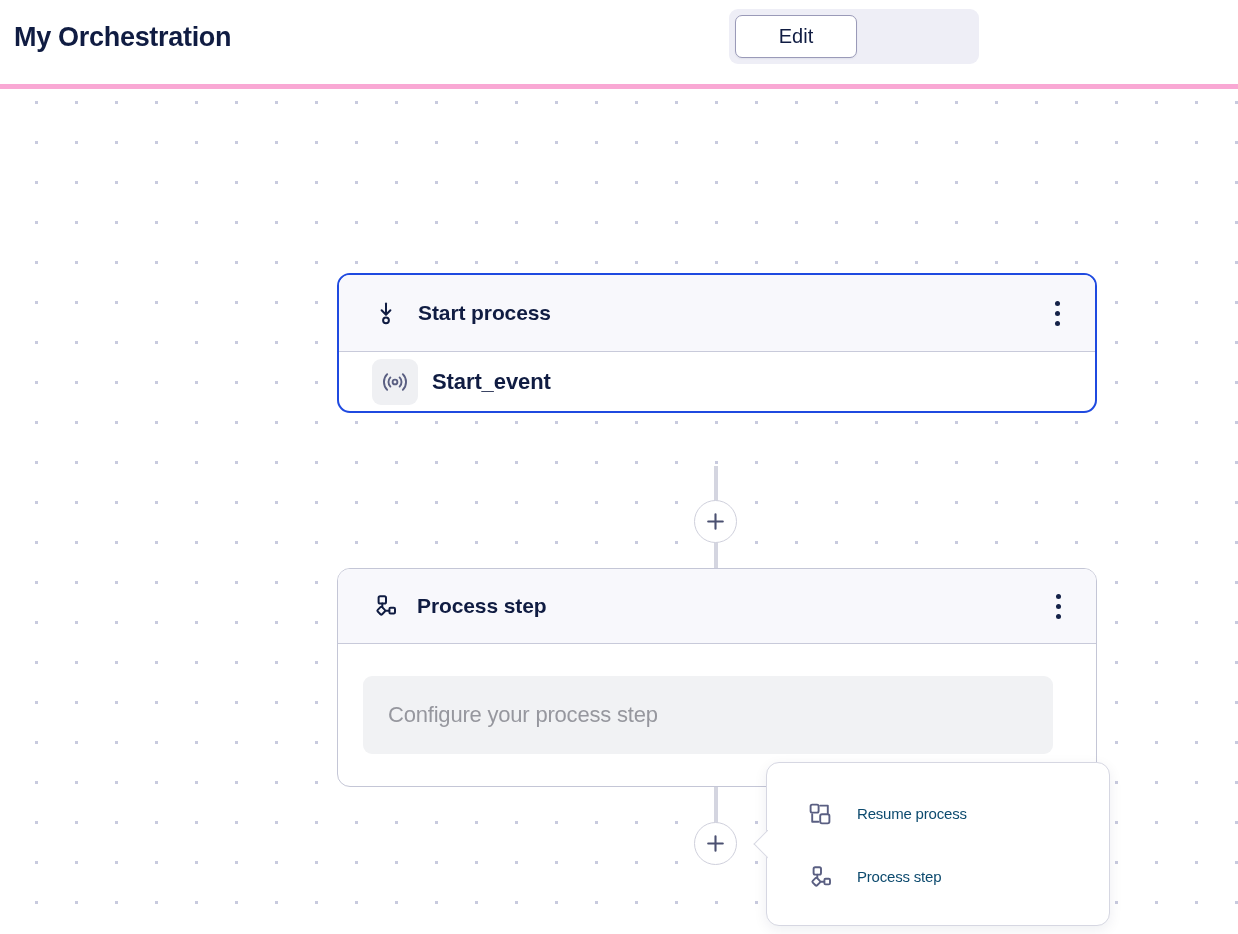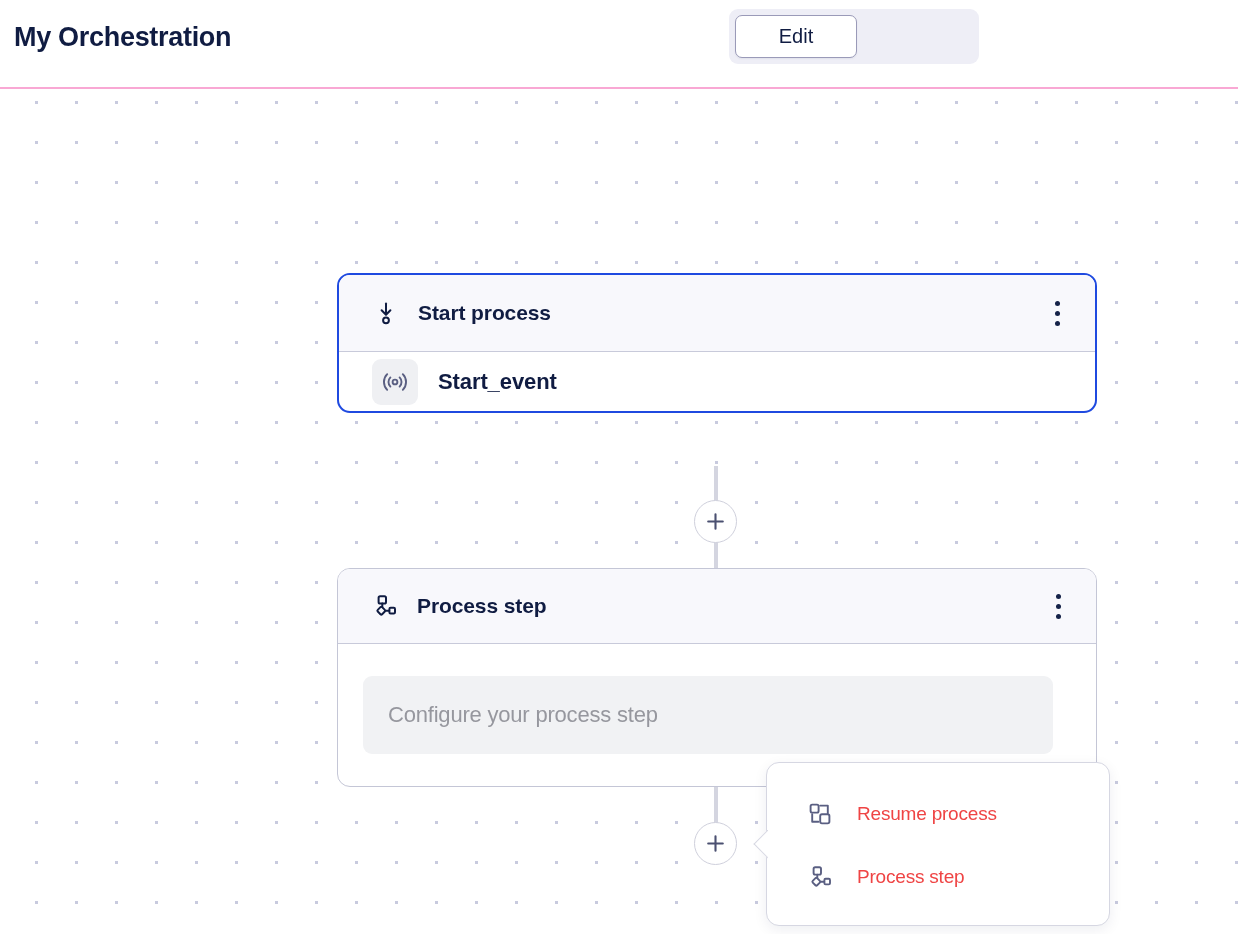--- a/index.html
+++ b/index.html
@@ -15,21 +15,21 @@
     background: #ffffff;
     color: #101c42;
     -webkit-font-smoothing: antialiased;
   }
 
   
   .topbar {
     position: relative;
     height: 89px;
     background: #ffffff;
-    border-bottom: 2px solid #f9a8d4;
+    border-bottom: 5px solid #f9a8d4;
     display: flex;
     align-items: center;
   }
 
   .page-title {
     position: absolute;
     left: 14px;
     top: 21px;
     font-size: 27px;
     font-weight: bold;
@@ -199,21 +199,21 @@
     display: flex;
     align-items: center;
     padding-left: 33px;
   }
   .node-process .node-body { height: calc(100% - 75px); padding-left: 0; }
 
   
   .event-row {
     display: flex;
     align-items: center;
-    gap: 20px;
+    gap: 14px;
   }
 
   .event-icon-box {
     width: 46px;
     height: 46px;
     border-radius: 9px;
     background: #eff0f3;
     display: flex;
     align-items: center;
     justify-content: center;
@@ -294,22 +294,22 @@
   .menu-item-icon {
     width: 28px;
     height: 28px;
     display: flex;
     align-items: center;
     justify-content: center;
     flex: 0 0 auto;
   }
 
   .menu-item-label {
-    font-size: 19px;
-    color: #ef4444;
+    font-size: 15px;
+    color: #0c4a6e;
     letter-spacing: -0.2px;
   }
 </style>
 </head>
 <body>
 
 <div class="topbar">
 
   <div class="page-title">My Orchestration</div>
 

